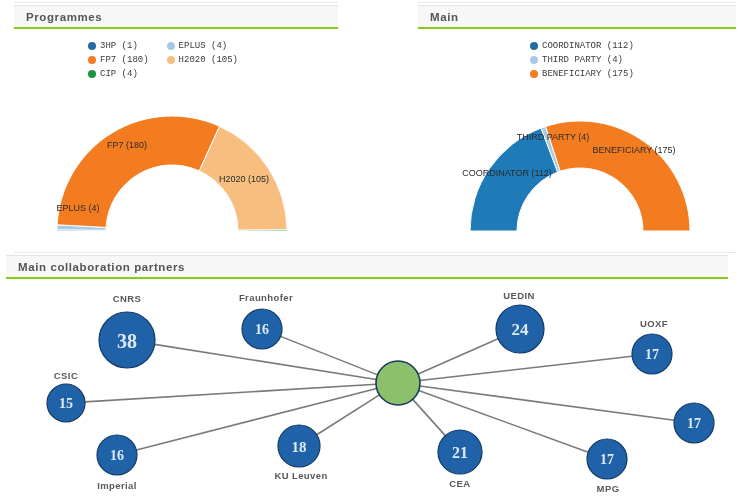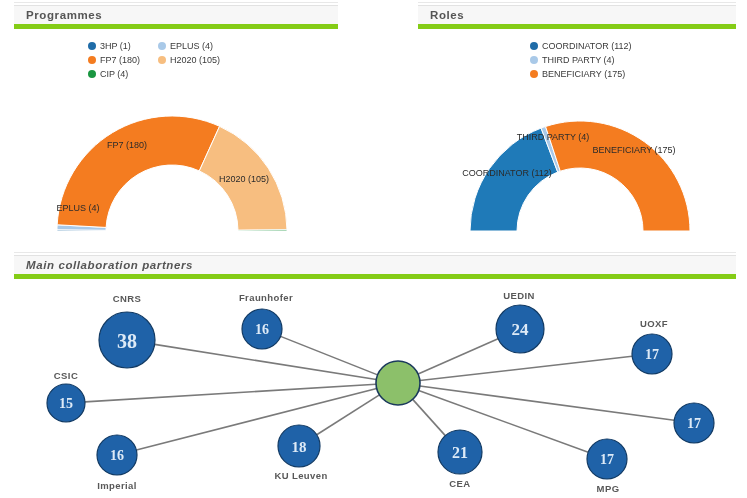--- a/index.html
+++ b/index.html
@@ -15,21 +15,21 @@
     position: relative;
   }
   .panel {
     position: absolute;
     background: #ffffff;
   }
   .panel-header {
     height: 24px;
     background: #f7f7f7;
     border-top: 1px solid #e2e2e2;
-    border-bottom: 5px solid #84cc16;
+    border-bottom: 2px solid #84cc16;
     display: flex;
     align-items: center;
     padding-left: 12px;
     box-sizing: border-box;
     text-align: center;
   }
   .panel-title {
     font-size: 11.5px;
     font-weight: bold;
     color: #555;
@@ -58,21 +58,21 @@
     gap: 4px;
     white-space: nowrap;
     line-height: 12px;
   }
   .legend-dot {
     width: 8px; height: 8px;
     border-radius: 50%;
     flex: 0 0 auto;
     display: inline-block;
   }
-  .legend-label { font-size: 9px; }
+  .legend-label { font-size: 9px; font-family: Liberation Mono, monospace; }
 
   #legend-programmes {
     left: 88px; top: 40px;
     grid-template-columns: auto auto;
     grid-auto-flow: row;
   }
   #legend-roles {
     left: 530px; top: 40px;
     grid-template-columns: auto;
   }
@@ -141,21 +141,21 @@
   </div>
   <div class="legend-item">
     <span class="legend-dot" style="background:#1a9641"></span>
     <span class="legend-label">CIP (4)</span>
   </div>
 </div>
 
 <div class="top-rule" style="left:418px; top:2px; width:318px;"></div>
 <div class="panel" style="left:418px; top:5px; width:318px; height:238px;">
   <div class="panel-header">
-    <span class="panel-title">Roles</span>
+    <span class="panel-title">Main</span>
   </div>
 </div>
 
 <div class="legend" id="legend-roles">
   <div class="legend-item">
     <span class="legend-dot" style="background:#1f6ca8"></span>
     <span class="legend-label">COORDINATOR (112)</span>
   </div>
   <div class="legend-item">
     <span class="legend-dot" style="background:#a9c9e8"></span>
@@ -182,21 +182,21 @@
       <path d="M 470 231 A 110 110 0 0 1 541.0788891403953 128.11585579179675 L 557.7088183258628 172.07544468075633 A 63 63 0 0 0 517 231 Z" fill="#1f7ab8" stroke="#ffffff" stroke-width="1"></path>
       <path d="M 541.0788891403953 128.11585579179675 A 110 110 0 0 1 545.5566805263597 126.53154665815735 L 560.2733715741879 171.16806763149012 A 63 63 0 0 0 557.7088183258628 172.07544468075633 Z" fill="#a9c9e8" stroke="#ffffff" stroke-width="1"></path>
       <path d="M 545.5566805263597 126.53154665815735 A 110 110 0 0 1 690 231 L 643 231 A 63 63 0 0 0 560.2733715741879 171.16806763149012 Z" fill="#f47c20" stroke="#ffffff" stroke-width="1"></path>
       <text x="507" y="176" class="slice-label" text-anchor="middle">COORDINATOR (112)</text>
       <text x="553" y="140" class="slice-label" text-anchor="middle">THIRD PARTY (4)</text>
       <text x="634" y="153" class="slice-label" text-anchor="middle">BENEFICIARY (175)</text>
     </g>
 </svg>
 
 <div class="top-rule" style="left:14px; top:252px; width:722px;"></div>
-<div class="panel" style="left:14px; top:255px; width:722px; height:206px;font-style:italic;">
+<div class="panel" style="left:6px; top:255px; width:722px; height:206px;">
   <div class="panel-header">
     <span class="panel-title">Main collaboration partners</span>
   </div>
 </div>
 
 <svg id="network-svg" width="747" height="498">
   <g id="net-edges">
       <line x1="154.65404553694998" y1="344.3879112844607" x2="376.27182136382504" y2="379.5523554193523" class="edge"></line>
       <line x1="84.96561829906979" y1="401.85749287355003" x2="376.03981039055077" y2="384.32290298852104" class="edge"></line>
       <line x1="136.37412771014704" y1="450.0358106934855" x2="376.6884595188383" y2="388.460608237166" class="edge"></line>

